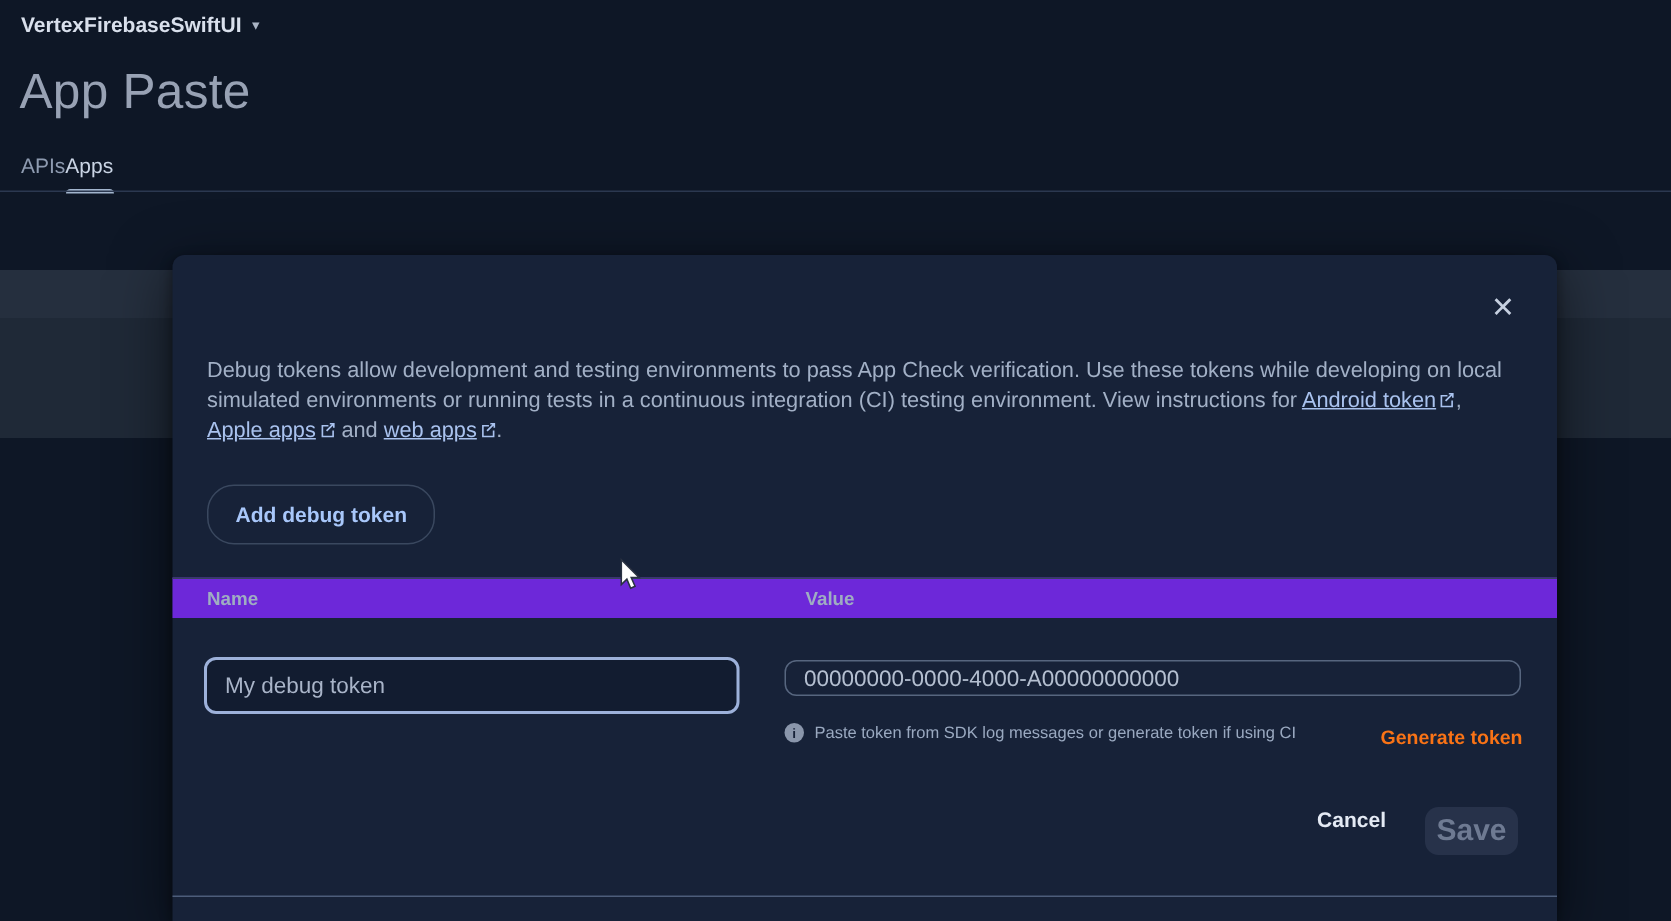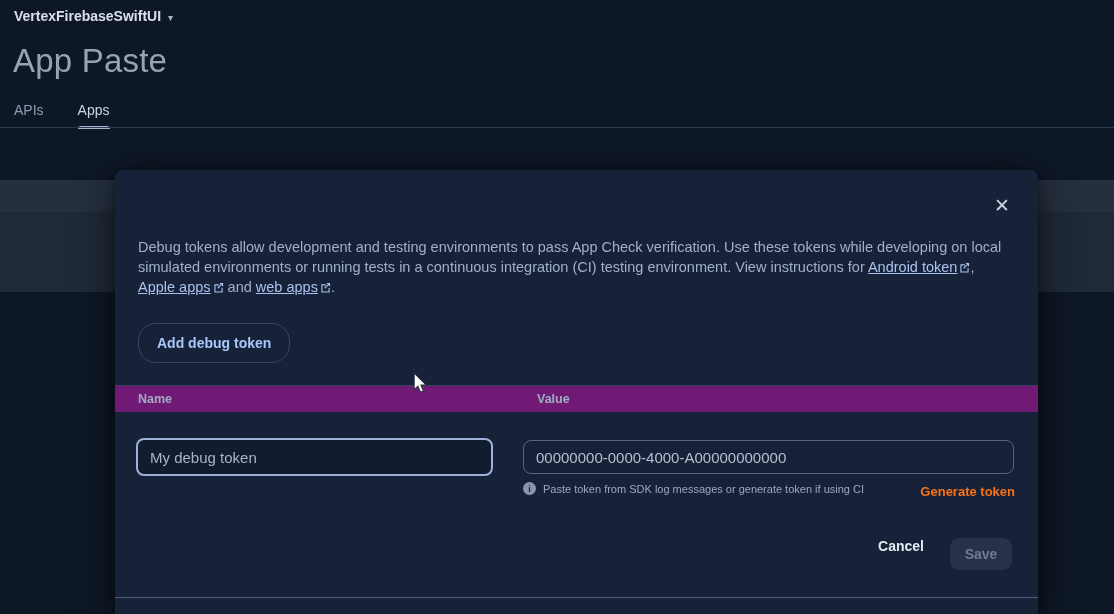--- a/index.html
+++ b/index.html
@@ -18,21 +18,21 @@
     display:flex;align-items:center;gap:7px;
     color:#d9e0ec;font-size:14px;font-weight:700;cursor:pointer;
   }
   .caret{font-size:10px;color:#aab4c4;transform:translateY(1px);}
   .page-title{
     position:absolute;left:13px;top:42px;margin:0;
     font-size:33px;font-weight:400;color:#98a2b4;letter-spacing:.2px;
   }
   .tab-bar{
     position:absolute;left:14px;top:102px;
-    display:flex;gap:34px;
+    display:flex;
   }
   .tab{
     position:relative;
     font-size:14px;font-weight:500;color:#8e9bb0;
     padding-bottom:11px;cursor:pointer;
   }
   .tab.active{color:#c9d4e4;}
   .tab.active::after{
     content:"";position:absolute;left:0;right:0;bottom:0;height:3px;
     border-radius:3px 3px 0 0;background:#a2b5cd;
@@ -77,41 +77,41 @@
   .ext-icon{display:inline-block;vertical-align:-1px;margin-left:2px;}
   .add-btn{
     position:absolute;left:23px;top:153px;height:40px;
     padding:0 18px;border-radius:18px;
     background:transparent;border:1px solid #3a485f;
     color:#a8c7fa;font-size:14px;font-weight:600;cursor:pointer;
     font-family:inherit;
   }
   .table-header{
     position:absolute;left:0;top:215px;width:923px;height:27px;
-    background:#701a75;border-top:1px solid #36435c;
+    background:#6d28d9;border-top:1px solid #36435c;
     box-sizing:border-box;
     text-decoration:underline;
   }
   .col-name-h{
     position:absolute;left:23px;top:6px;
     font-size:12.5px;font-weight:600;color:#9fadc2;
   }
   .col-value-h{
     position:absolute;left:422px;top:6px;
     font-size:12.5px;font-weight:600;color:#9fadc2;
   }
   .name-input{
     position:absolute;left:21px;top:268px;width:357px;height:38px;
     box-sizing:border-box;border:2px solid #9db1da;border-radius:8px;
     background:#121c30;padding:0 12px;
     font-size:15px;color:#e3eaf5;font-family:inherit;outline:none;
   }
   .name-input::placeholder{color:#a9b4c8;opacity:1;}
   .value-input{
-    position:absolute;left:408px;top:270px;width:491px;height:34px;
+    position:absolute;left:408px;top:270px;width:491px;height:24px;
     box-sizing:border-box;border:1px solid #57667f;border-radius:8px;
     background:transparent;padding:0 12px;
     font-size:15px;color:#e3eaf5;font-family:inherit;outline:none;
   }
   .value-input::placeholder{color:#b4bfd0;opacity:1;}
   .helper-row{
     position:absolute;left:408px;top:311px;width:492px;
     display:flex;align-items:center;gap:7px;
   }
   .info-icon{
@@ -130,21 +130,21 @@
     display:flex;align-items:flex-start;gap:26px;
   }
   .cancel-btn{
     background:none;border:none;padding:0;
     color:#e4eaf4;font-size:14px;font-weight:700;cursor:pointer;
     font-family:inherit;
   }
   .save-btn{
     width:62px;height:32px;border:none;border-radius:9px;
     background:#27324a;color:#6e7a92;
-    font-size:14px;font-weight:700;font-family:inherit;
+    font-size:20px;font-weight:700;font-family:inherit;
   }
   .bottom-divider{
     position:absolute;left:0;top:427px;width:923px;height:1px;
     background:#4d5d7a;
   }
   .cursor{
     position:absolute;left:412px;top:372px;
     pointer-events:none;z-index:50;
   }
 </style>

